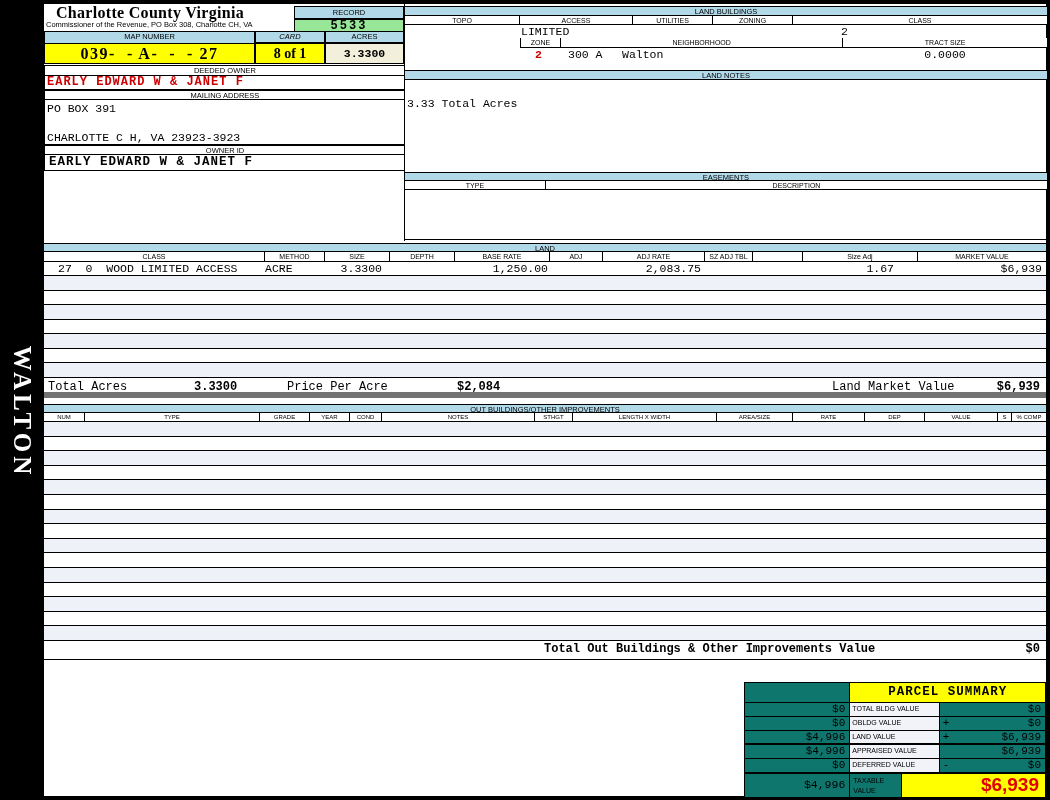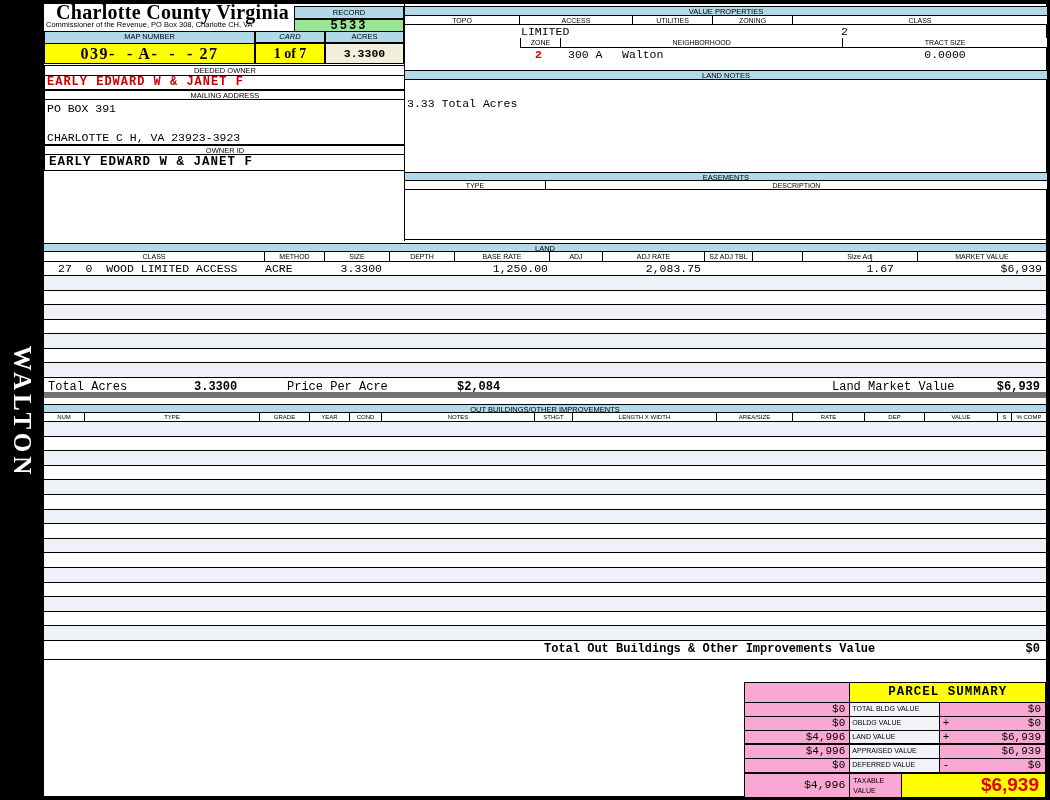--- a/index.html
+++ b/index.html
@@ -20,21 +20,21 @@
 
   .bar { background:#b2d9e8; border-top:1px solid #000; border-bottom:1px solid #000;
          font-size:7.5px; text-align:center; color:#000; line-height:9px; overflow:hidden; }
   .hdrcells { display:flex; background:#fff; border-bottom:1px solid #000; }
   .hdrcells .hc { font-size:7px; text-align:center; border-right:1px solid #000; overflow:hidden;
                   line-height:9px; height:100%; }
   .hdrcells .hc:last-child { border-right:none; }
 
   
   .title-block { left:0; top:0; width:250px; height:26px; background:#fff; }
-  .county-title { font-family:"Liberation Serif", serif; font-weight:bold; font-size:20px;
+  .county-title { font-family:"Liberation Serif", serif; font-weight:bold; font-size:16px;
                   line-height:17px; padding-left:12px; letter-spacing:.3px; }
   .county-sub { font-size:7.5px; line-height:8px; padding-left:2px; }
   .cellbox { border:1px solid #000; text-align:center; overflow:hidden; }
   .record-hdr { left:250px; top:2px; width:110px; height:13px; background:#b2d9e8; font-size:7.5px; line-height:11px; }
   .record-val { left:250px; top:15px; width:110px; height:15px; background:#98e698; font-weight:bold;
                 font-size:12px; line-height:13px; letter-spacing:2px; }
   .map-hdr   { left:0;     top:27px; width:211px; height:16px; font-size:7.5px; line-height:10px; background:#b2d9e8; }
   .card-hdr  { left:211px; top:27px; width:70px;  height:12px; font-size:7.5px; line-height:10px; background:#b2d9e8;font-style:italic; }
   .acres-hdr { left:281px; top:27px; width:79px;  height:12px; font-size:7.5px; line-height:10px; background:#b2d9e8; }
   .map-val   { left:0;     top:39px; width:211px; height:21px; background:#ff0; font-weight:bold;
@@ -90,21 +90,21 @@
   .lt-l2 { left:243px; } .lt-v2 { left:413px; font-weight:bold; }
   .lt-l3 { left:788px; } .lt-v3 { right:6px; font-weight:bold; }
   .ob-bar  { left:0; top:400px; width:1002px; height:9px; }
   .ob-hdrs { left:0; top:409px; width:1002px; height:9px; }
   .ob-hdrs .hc { font-size:6px; }
   .ob-total{ left:0; top:637px; width:1002px; height:19px; border-bottom:1px solid #000;
              font-size:12px; line-height:17px; font-weight:bold; }
   .obt-label { left:500px; } .obt-val { right:6px; }
 
   
-  .psum { left:700px; top:678px; width:302px; border:1px solid #000; background:#f9a8d4; }
+  .psum { left:700px; top:678px; width:302px; border:1px solid #000; background:#0f766e; }
   .ps-row { display:flex; border-bottom:1px solid #000; }
   .ps-row:last-child { border-bottom:none; }
   .ps-h { height:20px; }
   .ps-h .ps-a { width:106px; border-right:1px solid #000; }
   .ps-h .ps-t { width:196px; background:#ff0; font-weight:bold; font-size:12.5px;
                 text-align:center; line-height:19px; letter-spacing:1px; }
   .ps-r { height:14px; }
   .ps-left  { width:106px; border-right:1px solid #000; font-size:11px; text-align:right;
               padding-right:4px; line-height:13px; }
   .ps-label { width:90px; border-right:1px solid #000; background:#f1f3f9; font-size:7px;
@@ -133,35 +133,35 @@
       <div class="county-title">Charlotte County Virginia</div>
       <div class="county-sub">Commissioner of the Revenue, PO Box 308, Charlotte CH, VA</div>
     </div>
     <div class="abs cellbox record-hdr">RECORD</div>
     <div class="abs cellbox record-val mono">5533</div>
 
     <div class="abs cellbox map-hdr">MAP NUMBER</div>
     <div class="abs cellbox card-hdr">CARD</div>
     <div class="abs cellbox acres-hdr">ACRES</div>
     <div class="abs cellbox map-val serif pre">039-  - A-  -  - 27</div>
-    <div class="abs cellbox card-val serif">1 of 7</div>
+    <div class="abs cellbox card-val serif">8 of 1</div>
     <div class="abs cellbox acres-val mono">3.3300</div>
 
     <div class="abs bar ownerbox deeded-bar">DEEDED OWNER</div>
     <div class="abs ownerbox deeded-val mono">EARLY EDWARD W &amp; JANET F</div>
     <div class="abs bar ownerbox mailing-bar">MAILING ADDRESS</div>
     <div class="abs ownerbox mailing-box mono">
       <div>PO BOX 391</div>
       <div class="addr2">CHARLOTTE C H, VA 23923-3923</div>
     </div>
     <div class="abs bar ownerbox ownerid-bar">OWNER ID</div>
     <div class="abs ownerbox ownerid-val mono">EARLY EDWARD W &amp; JANET F</div>
 
     <div class="abs right-col">
-      <div class="abs bar lp-bar">VALUE PROPERTIES</div>
+      <div class="abs bar lp-bar">LAND BUILDINGS</div>
       <div class="abs hdrcells lp-hdrs">
         <div class="hc" style="width:115px">TOPO</div>
         <div class="hc" style="width:113px">ACCESS</div>
         <div class="hc" style="width:80px">UTILITIES</div>
         <div class="hc" style="width:80px">ZONING</div>
         <div class="hc" style="width:254px">CLASS</div>
       </div>
       <div class="abs lp-vals mono">
         <span class="abs" style="left:116px">LIMITED</span>
         <span class="abs" style="left:436px">2</span>

